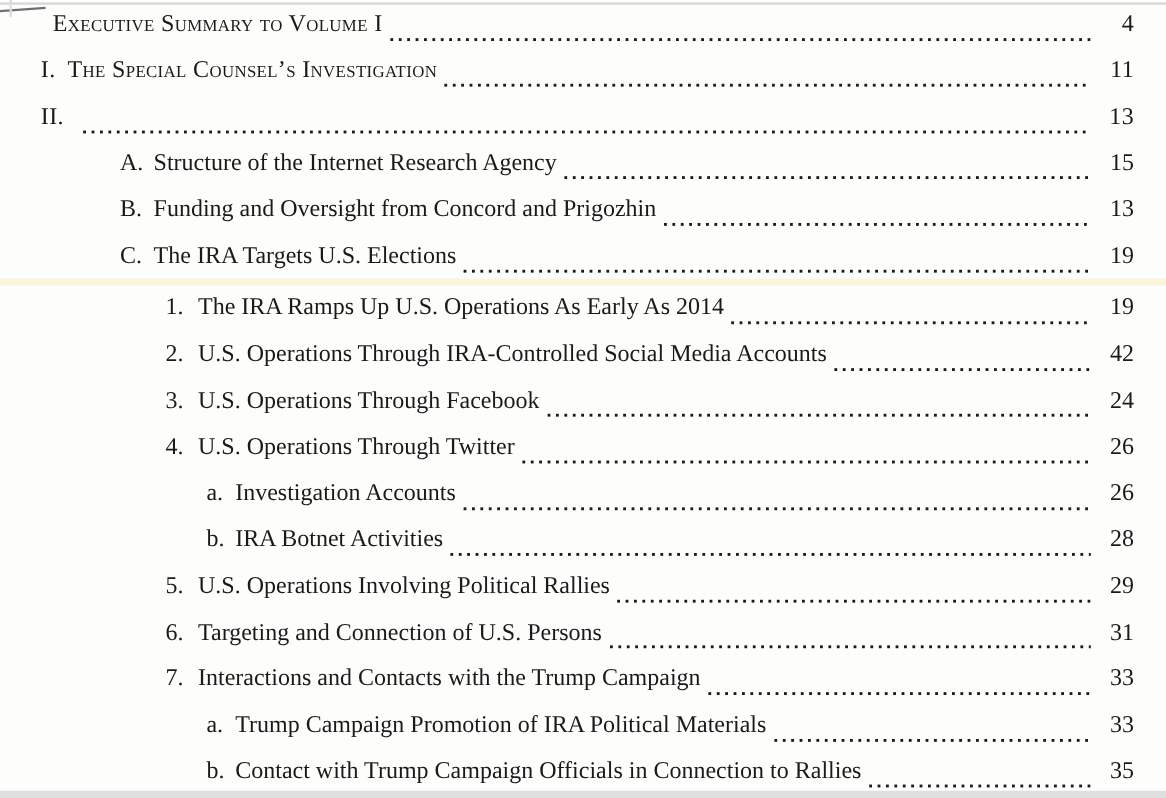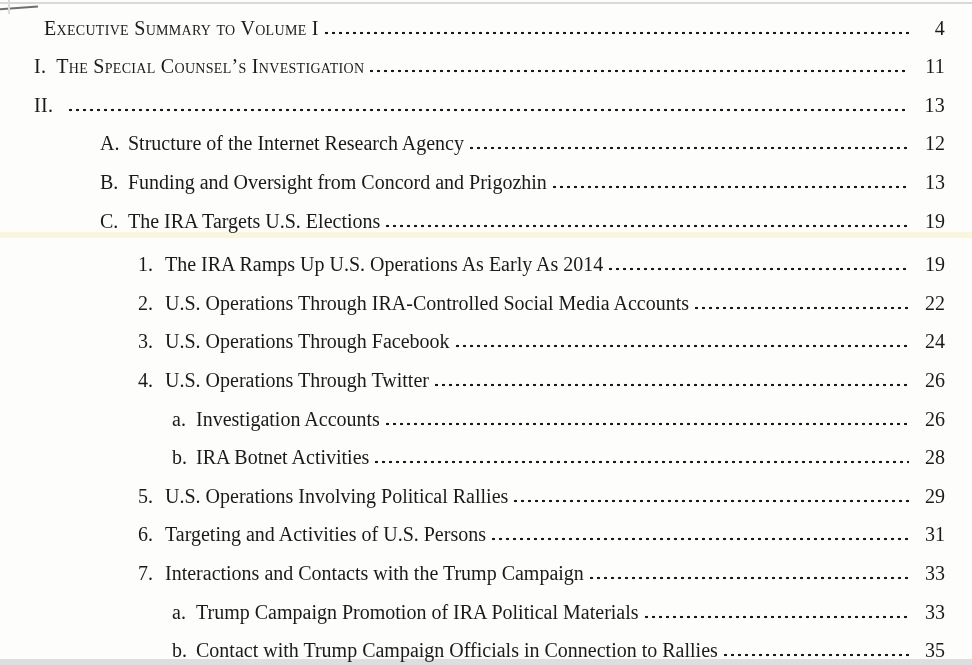--- a/index.html
+++ b/index.html
@@ -36,21 +36,21 @@
   .scan-bottom-strip {
     position: absolute; bottom: 0; left: 0; right: 0; height: 6px;
     background: #dedede;
   }
   
   .toc {
     position: absolute; top: 1px; left: 0; right: 0;
   }
   .row {
     display: flex;
-    align-items: flex-end;
+    align-items: center;
     height: 38.6px;
     padding-right: 27px;
     font-size: 20px;
     white-space: nowrap;
   }
   .row.gap-before { margin-top: 5px; }
   .sc {
     font-variant: small-caps;
     letter-spacing: 0.3px;
   }
@@ -110,21 +110,21 @@
     <div class="row lvl0 sc">
       <span class="lbl">II.</span>
       <span class="leader"></span>
       <span class="pg">13</span>
     </div>
 
     <div class="row lvl1">
       <span class="lbl">A.</span>
       <span class="ttl">Structure of the Internet Research Agency</span>
       <span class="leader"></span>
-      <span class="pg">12</span>
+      <span class="pg">15</span>
     </div>
 
     <div class="row lvl1">
       <span class="lbl">B.</span>
       <span class="ttl">Funding and Oversight from Concord and Prigozhin</span>
       <span class="leader"></span>
       <span class="pg">13</span>
     </div>
 
     <div class="row lvl1">
@@ -138,21 +138,21 @@
       <span class="lbl">1.</span>
       <span class="ttl">The IRA Ramps Up U.S. Operations As Early As 2014</span>
       <span class="leader"></span>
       <span class="pg">19</span>
     </div>
 
     <div class="row lvl2">
       <span class="lbl">2.</span>
       <span class="ttl">U.S. Operations Through IRA-Controlled Social Media Accounts</span>
       <span class="leader"></span>
-      <span class="pg">22</span>
+      <span class="pg">42</span>
     </div>
 
     <div class="row lvl2">
       <span class="lbl">3.</span>
       <span class="ttl">U.S. Operations Through Facebook</span>
       <span class="leader"></span>
       <span class="pg">24</span>
     </div>
 
     <div class="row lvl2">
@@ -178,21 +178,21 @@
 
     <div class="row lvl2">
       <span class="lbl">5.</span>
       <span class="ttl">U.S. Operations Involving Political Rallies</span>
       <span class="leader"></span>
       <span class="pg">29</span>
     </div>
 
     <div class="row lvl2">
       <span class="lbl">6.</span>
-      <span class="ttl">Targeting and Activities of U.S. Persons</span>
+      <span class="ttl">Targeting and Connection of U.S. Persons</span>
       <span class="leader"></span>
       <span class="pg">31</span>
     </div>
 
     <div class="row lvl2">
       <span class="lbl">7.</span>
       <span class="ttl">Interactions and Contacts with the Trump Campaign</span>
       <span class="leader"></span>
       <span class="pg">33</span>
     </div>

